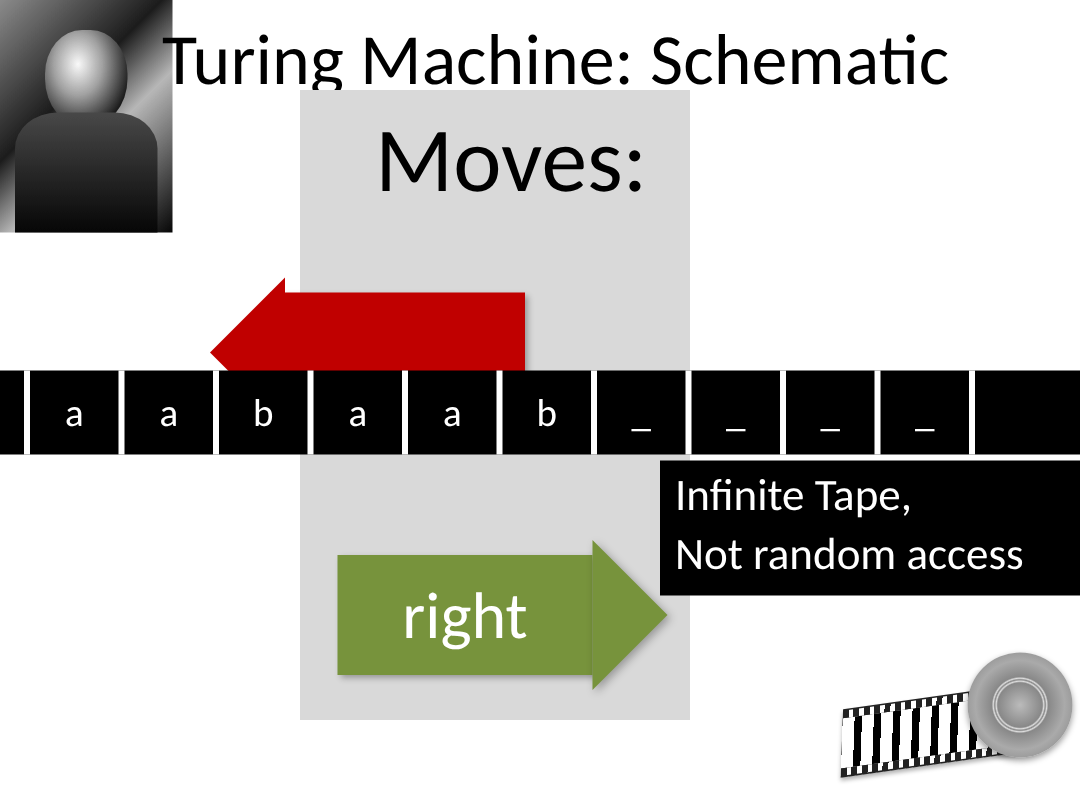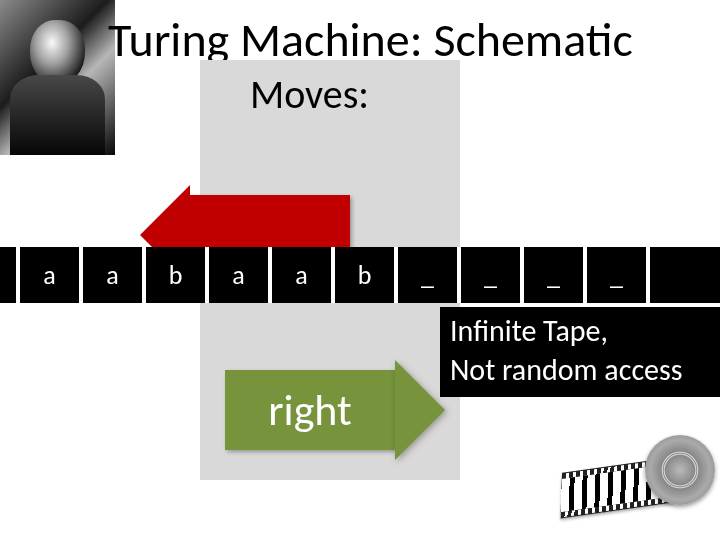--- a/index.html
+++ b/index.html
@@ -48,21 +48,21 @@
       left: 200px;
       top: 60px;
       width: 260px;
       height: 420px;
       background: #d9d9d9;
     }
     .moves-label {
       position: absolute;
       left: 250px;
       top: 70px;
-      font-size: 40px;
+      font-size: 61px;
       color: #000;
     }
     .red-arrow {
       position: absolute;
       left: 180px;
       top: 195px;
       width: 170px;
       height: 80px;
       background: #c00000;
       box-shadow: 2px 2px 4px rgba(0,0,0,0.3);

